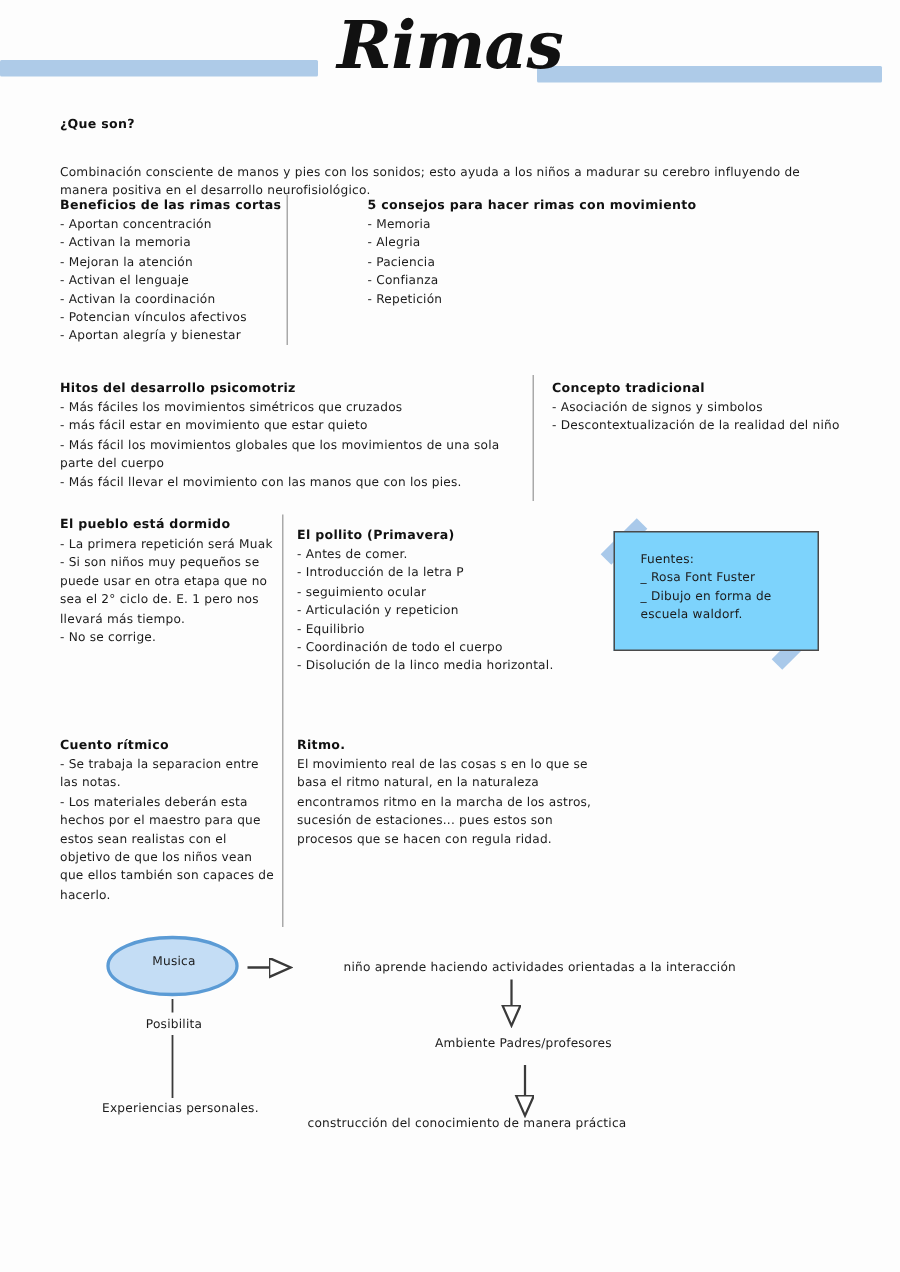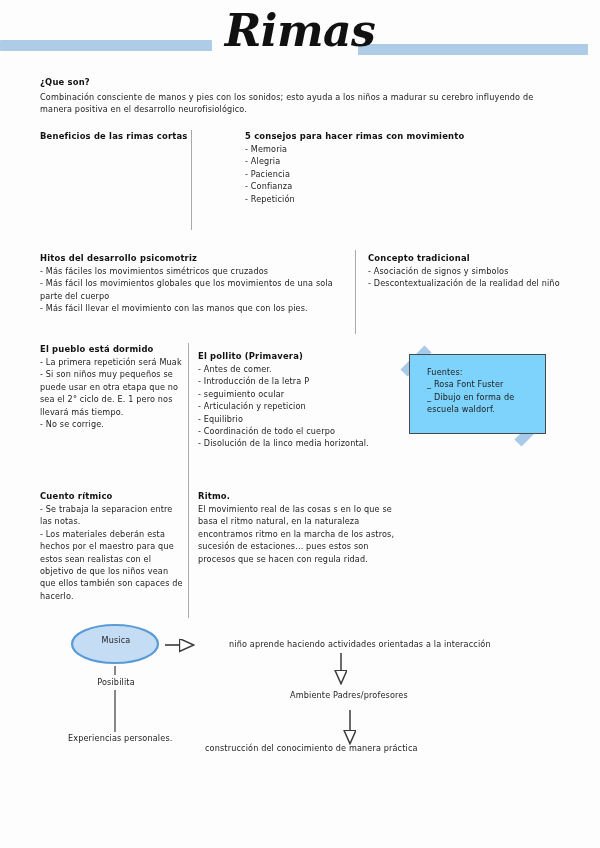--- a/index.html
+++ b/index.html
@@ -89,21 +89,21 @@
     white-space: pre-wrap;
   }
 
   
   .sec-intro {
     position: absolute;
     left: 40px;
     top: 76px;
     width: 528px;
   }
-  .sec-intro .hd { margin-bottom: 2px; }
+  .sec-intro .hd { margin-bottom: 19px; }
 
   .vdiv {
     position: absolute;
     width: 1px;
     background: #a9a9a9;
   }
 
   .sec-benef {
     position: absolute;
     left: 40px;
@@ -220,39 +220,49 @@
 
   <div class="sec-intro">
     <div class="hd">¿Que son?</div>
     <div class="body-txt para">Combinación consciente de manos y pies con los sonidos; esto ayuda a los niños a madurar su cerebro influyendo de manera positiva en el desarrollo neurofisiológico.</div>
   </div>
 
   <div class="vdiv div-1"></div>
 
   <div class="sec-benef">
     <div class="hd">Beneficios de las rimas cortas</div>
+    <ul class="bl">
+      <li>- Aportan concentración</li>
+      <li>- Activan la memoria</li>
+      <li>- Mejoran la atención</li>
+      <li>- Activan el lenguaje</li>
+      <li>- Activan la coordinación</li>
+      <li>- Potencian vínculos afectivos</li>
+      <li>- Aportan alegría y bienestar</li>
+    </ul>
   </div>
 
   <div class="sec-consejos">
     <div class="hd">5 consejos para hacer rimas con movimiento</div>
     <ul class="bl">
       <li>- Memoria</li>
       <li>- Alegria</li>
       <li>- Paciencia</li>
       <li>- Confianza</li>
       <li>- Repetición</li>
     </ul>
   </div>
 
   <div class="vdiv div-2"></div>
 
   <div class="sec-hitos">
     <div class="hd">Hitos del desarrollo psicomotriz</div>
     <ul class="bl">
       <li>- Más fáciles los movimientos simétricos que cruzados</li>
+      <li>- más fácil estar en movimiento que estar quieto</li>
       <li>- Más fácil los movimientos globales que los movimientos de una sola parte del cuerpo</li>
       <li>- Más fácil llevar el movimiento con las manos que con los pies.</li>
     </ul>
   </div>
 
   <div class="sec-concepto">
     <div class="hd">Concepto tradicional</div>
     <ul class="bl">
       <li>- Asociación de signos y simbolos</li>
       <li>- Descontextualización de la realidad del niño</li>

